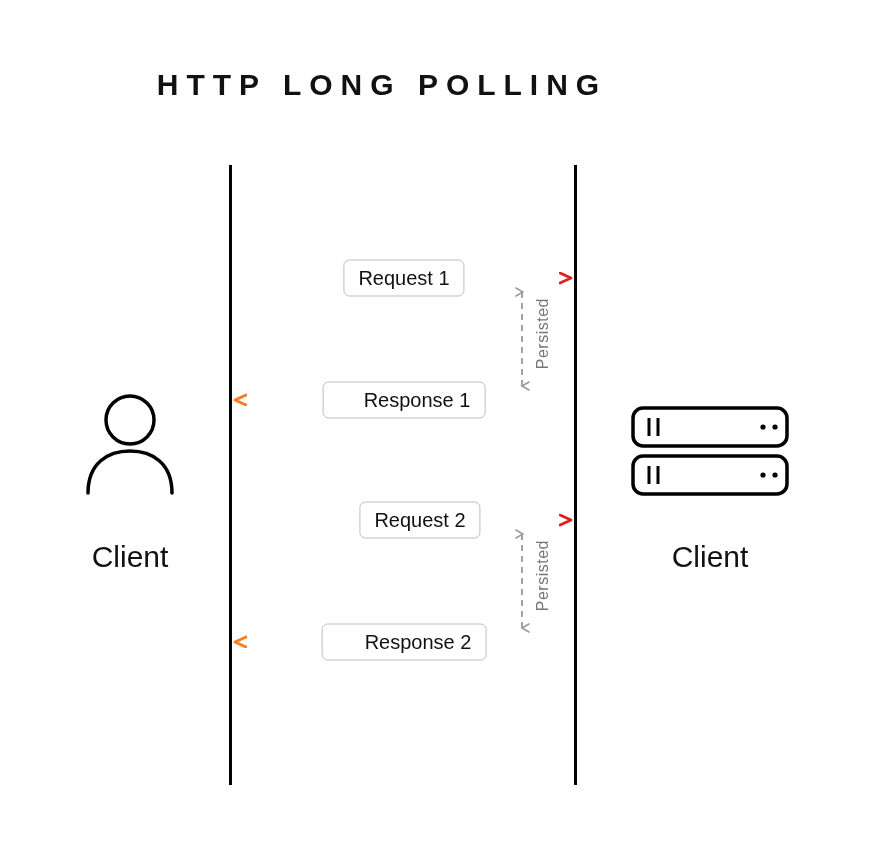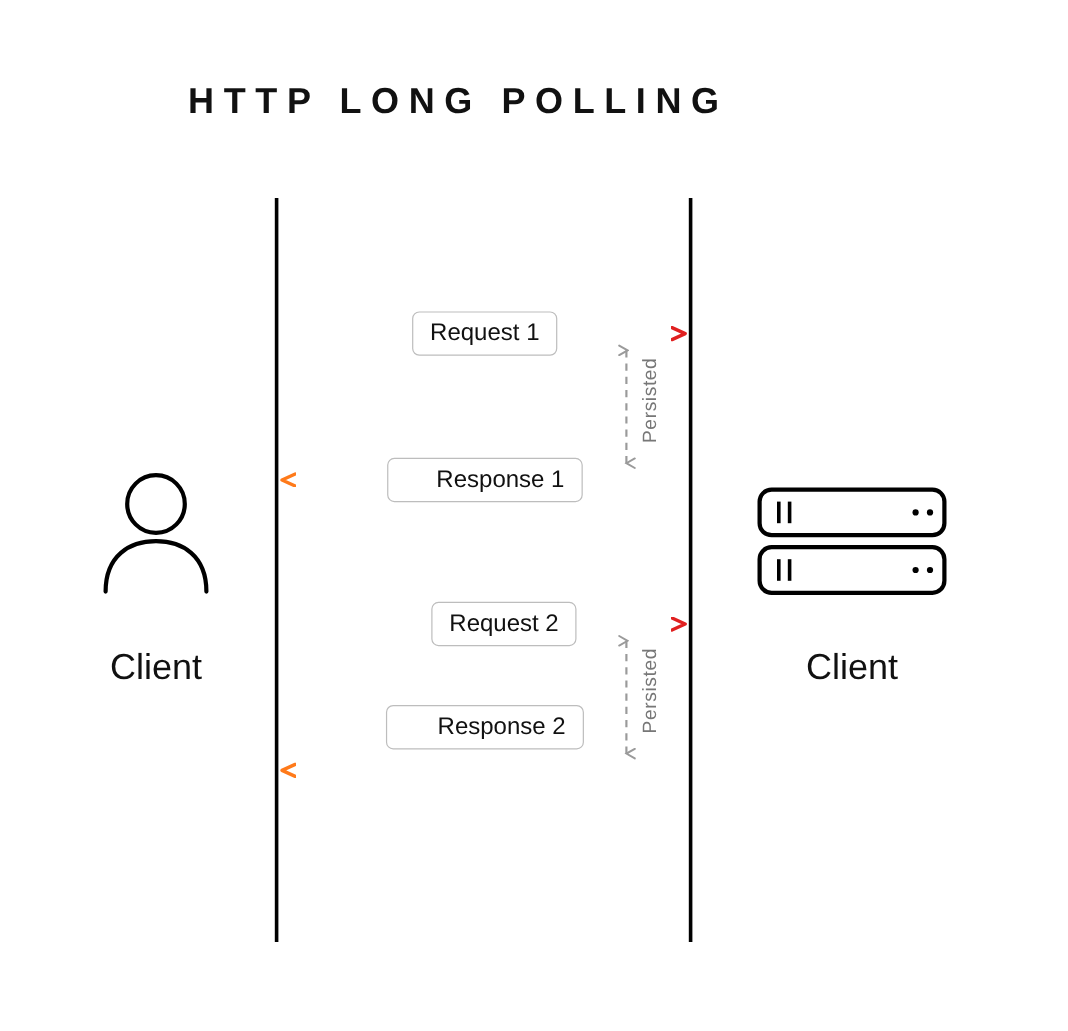--- a/index.html
+++ b/index.html
@@ -97,21 +97,21 @@
   <line x1="572" y1="642" x2="236" y2="642" stroke="url(#gradL)" stroke-width="3" marker-end="url(#arrL)"></line>
 
   <line x1="522" y1="292" x2="522" y2="386" stroke="#9a9a9a" stroke-width="1.8" stroke-dasharray="6 5" marker-start="url(#dArrUp)" marker-end="url(#dArrDn)"></line>
 
   <line x1="522" y1="534" x2="522" y2="628" stroke="#9a9a9a" stroke-width="1.8" stroke-dasharray="6 5" marker-start="url(#dArrUp)" marker-end="url(#dArrDn)"></line>
 </svg>
 
 <div class="msg-label" style="left:404px; top:278px;">Request 1</div>
 <div class="msg-label" style="left:404px; top:400px;padding-left:40px;">Response 1</div>
 <div class="msg-label" style="left:420px; top:520px;">Request 2</div>
-<div class="msg-label" style="left:404px; top:606px;padding-left:42px;">Response 2</div>
+<div class="msg-label" style="left:404px; top:642px;padding-left:42px;">Response 2</div>
 
 <div class="persisted" style="left:534px; top:298px;">Persisted</div>
 <div class="persisted" style="left:534px; top:540px;">Persisted</div>
 
 <svg width="120" height="120" style="position:absolute; left:70px; top:385px;">
   <circle cx="60" cy="35" r="24" fill="none" stroke="#000" stroke-width="3.5"></circle>
   <path d="M18,108 C18,78 38,66 60,66 C82,66 102,78 102,108" fill="none" stroke="#000" stroke-width="3.5" stroke-linecap="round"></path>
 </svg>
 <div class="endpoint-label" style="left:80px; top:540px; width:100px;">Client</div>
 

